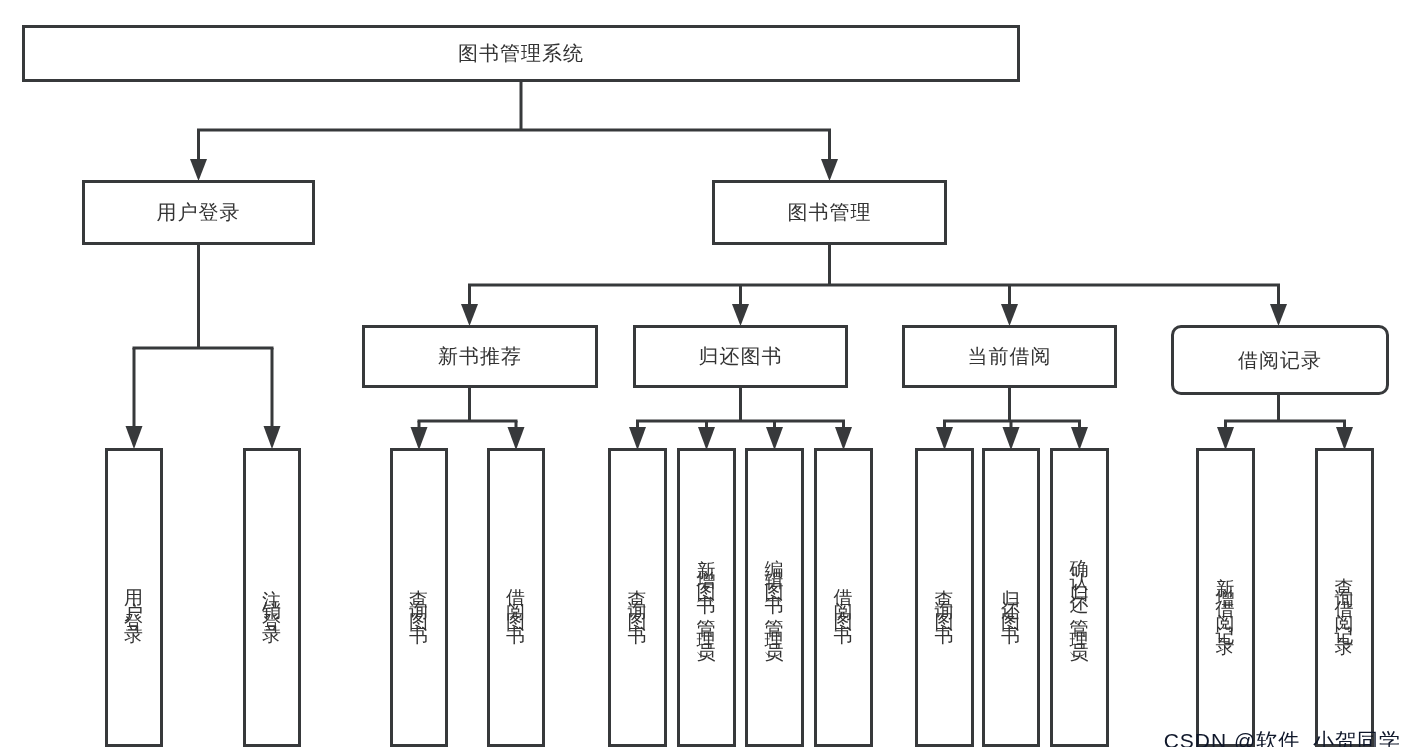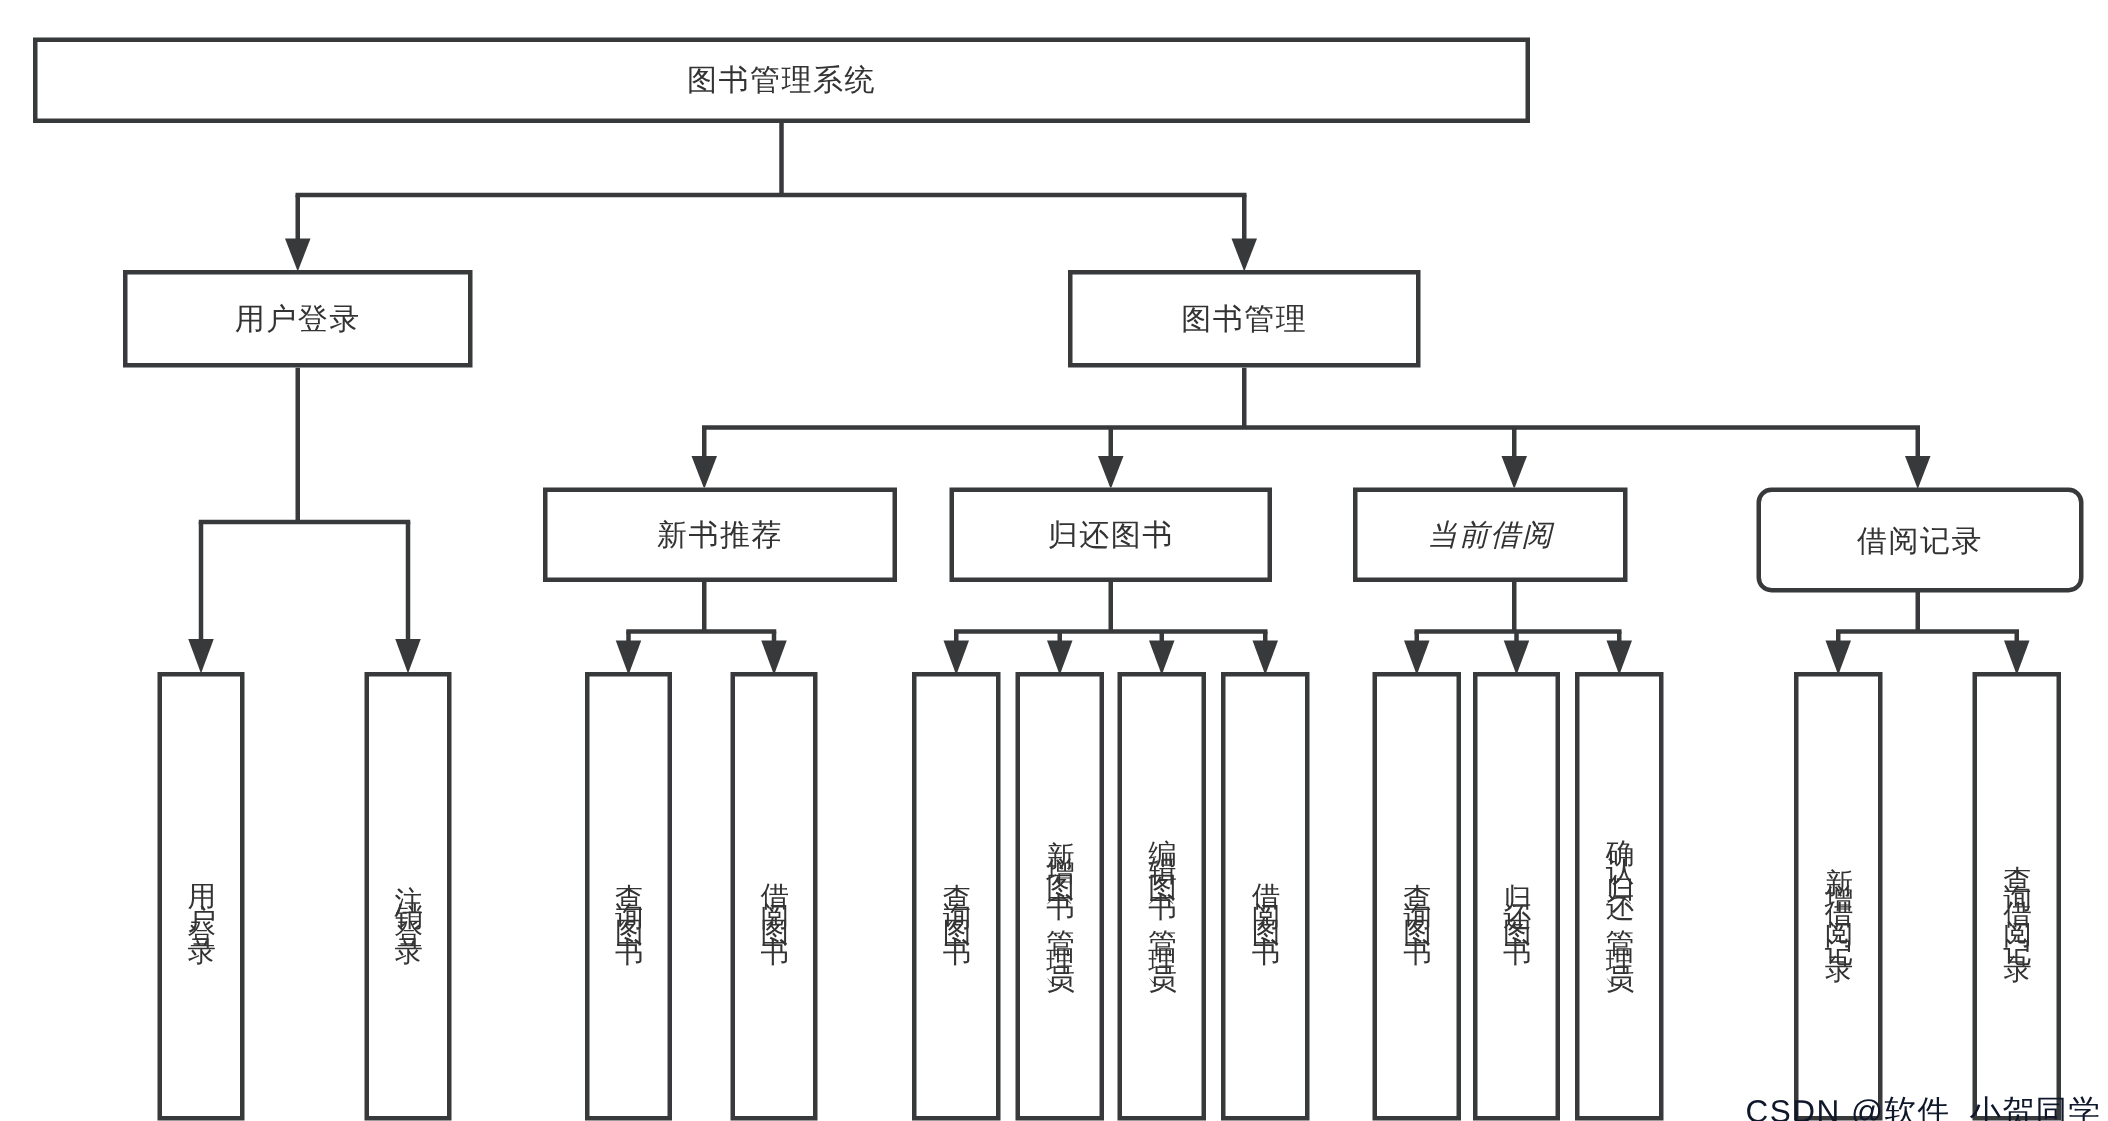--- a/index.html
+++ b/index.html
@@ -132,21 +132,21 @@
   <div class="node h-node" style="left:712px; top:168px; width:235px; height:65px;">
     <span>图书管理</span>
   </div>
 
   <div class="node h-node" style="left:362px; top:313px; width:236px; height:63px;">
     <span>新书推荐</span>
   </div>
   <div class="node h-node" style="left:633px; top:313px; width:215px; height:63px;">
     <span>归还图书</span>
   </div>
-  <div class="node h-node" style="left:902px; top:313px; width:183px; height:63px;font-style:italic;">
+  <div class="node h-node" style="left:902px; top:313px; width:215px; height:63px;">
     <span>当前借阅</span>
   </div>
   <div class="node h-node" style="left:1171px; top:313px; width:218px; height:70px;border-radius:10px;">
     <span>借阅记录</span>
   </div>
 
   <div class="node v-node" style="left:105px; top:436px; width:58px; height:299px;">
     <span>用户登录</span>
   </div>
   <div class="node v-node" style="left:243px; top:436px; width:58px; height:299px;">

